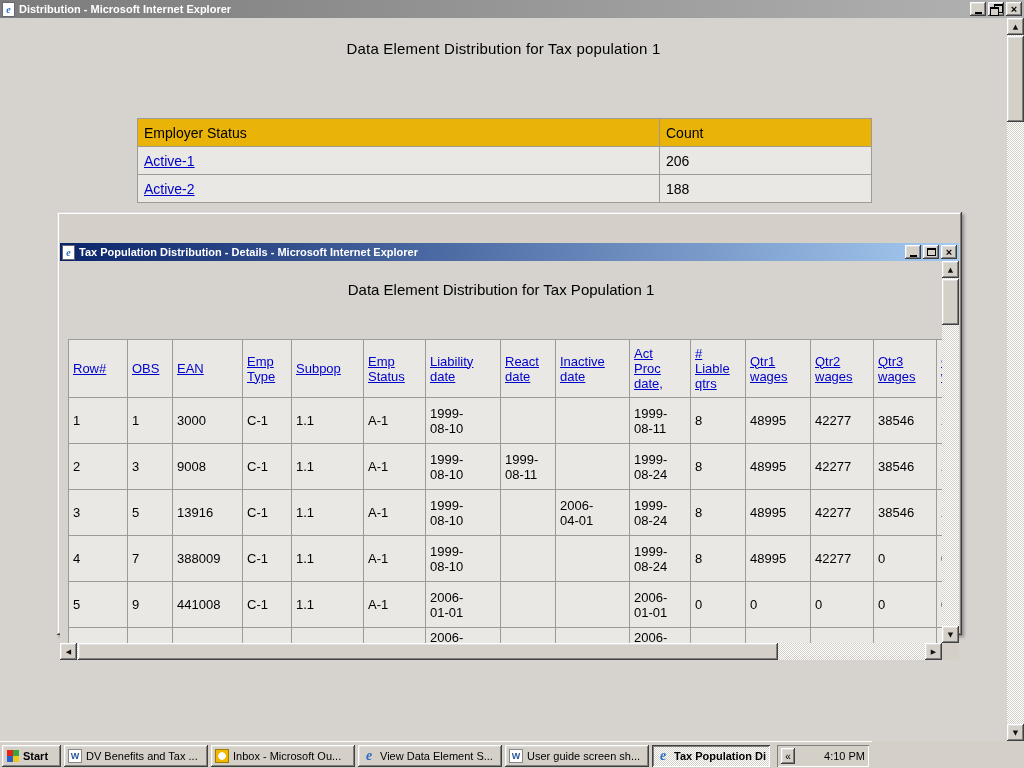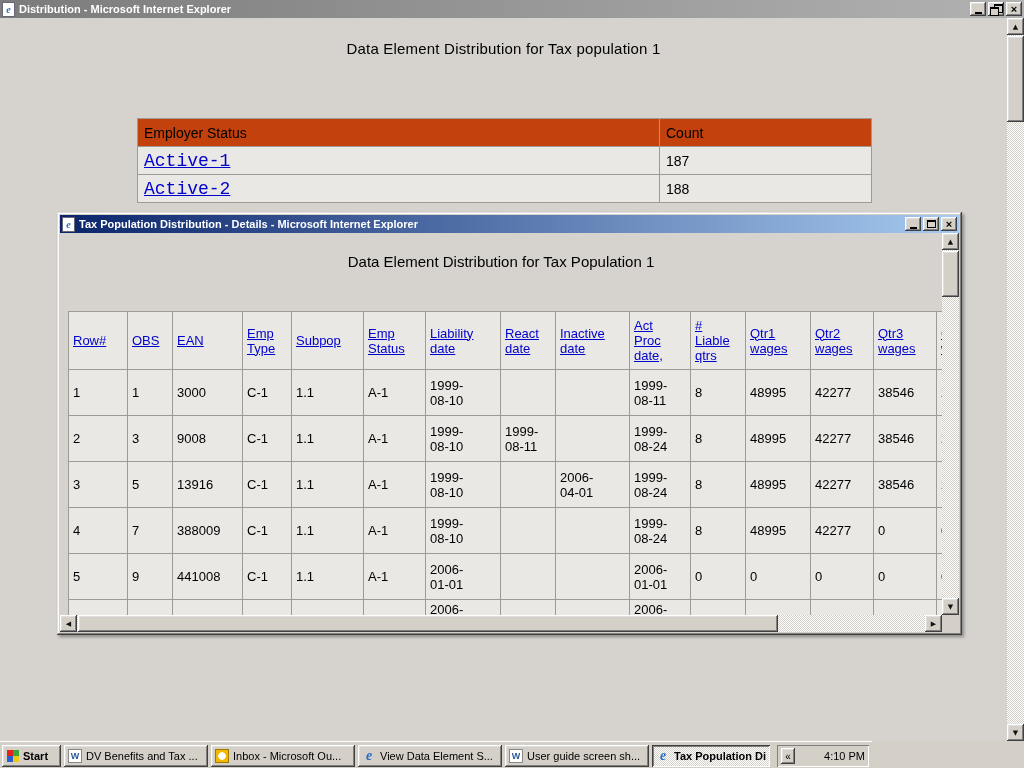--- a/index.html
+++ b/index.html
@@ -34,21 +34,21 @@
     overflow:hidden; white-space:nowrap;
   }
   .titlebar .title-text {
     color:#ffffff; font-size:11px; font-weight:bold; margin-left:4px;
     overflow:hidden; text-overflow:ellipsis;
   }
   .outer-titlebar {
     position:absolute; top:0; left:0; width:1024px;
     background:linear-gradient(90deg, #7b7b7b, #b2b2b2);
   }
-  .inner-titlebar { background:linear-gradient(90deg, #0a246a, #a6caf0); }
+  .inner-titlebar { background:linear-gradient(90deg, #0a246a, #a6caf0);margin-top:28px; }
 
   .titlebar-buttons { margin-left:auto; display:flex; }
   .win-btn {
     width:16px; height:14px; margin-left:2px;
     display:flex; align-items:center; justify-content:center;
     background:#d4d0c8;
     box-shadow: inset -1px -1px #404040, inset 1px 1px #ffffff,
                 inset -2px -2px #808080, inset 2px 2px #dfdfdf;
     font-size:11px; font-weight:bold; line-height:10px; color:#000;
   }
@@ -96,23 +96,23 @@
   .outer-heading { top:22px; }
 
   
   table { border-collapse:collapse; table-layout:fixed; }
   th, td {
     border:1px solid #9e9b94; background:#e9e8e4;
     text-align:left; vertical-align:middle;
     white-space:pre-line; overflow:hidden;
   }
   .summary-table { position:absolute; left:137px; top:100px; width:734px; font-size:14px; }
-  .summary-table th { font-weight:normal; height:28px; padding:2px 6px; background:#c2410c; }
+  .summary-table th { font-weight:normal; height:28px; padding:2px 6px; background:#eab308; }
   .summary-table td { height:28px; padding:2px 6px; }
-  .summary-table a { font-size:18px;font-family:Liberation Mono, monospace; }
+  .summary-table a { font-size:14px; }
 
   .detail-table { position:absolute; left:8px; top:78px; width:938px; font-size:13px; line-height:15px; }
   .detail-table th { height:58px; padding:2px 4px; font-weight:normal; }
   .detail-table td { height:46px; padding:2px 4px; }
   .detail-table tbody tr:last-of-type td { vertical-align:top; }
 
   
   .detail-window {
     position:absolute; left:57px; top:194px; width:905px; height:423px;
     background:#d4d0c8; padding:3px;
@@ -206,21 +206,21 @@
     <thead>
       <tr>
         <th>Employer Status</th>
         <th>Count</th>
       </tr>
     </thead>
     <tbody>
 
         <tr>
           <td><a>Active-1</a></td>
-          <td>187</td>
+          <td>206</td>
         </tr>
 
         <tr>
           <td><a>Active-2</a></td>
           <td>188</td>
         </tr>
 
     </tbody>
   </table>
 

